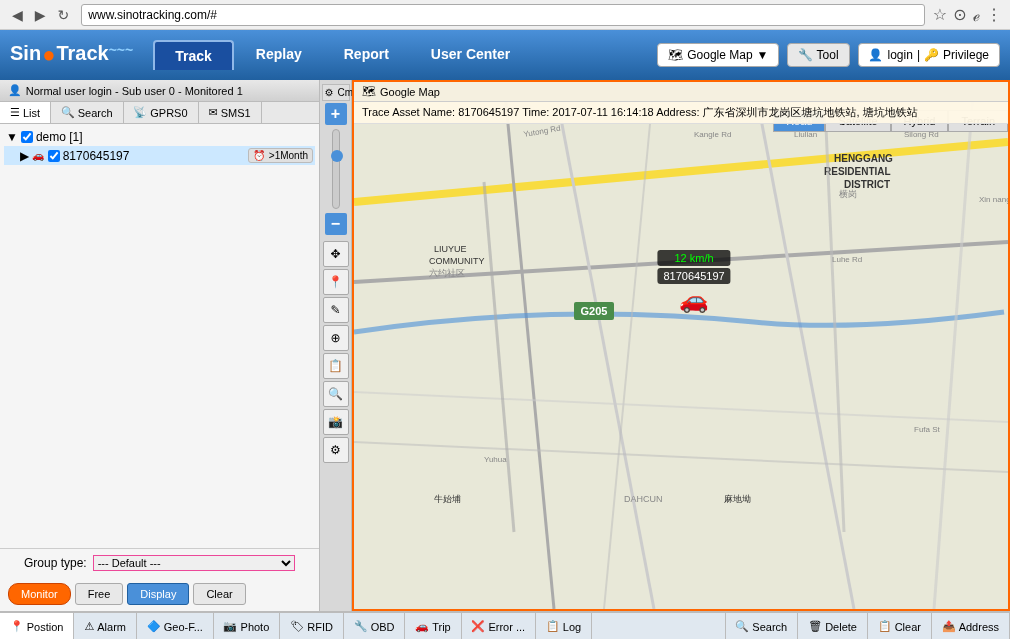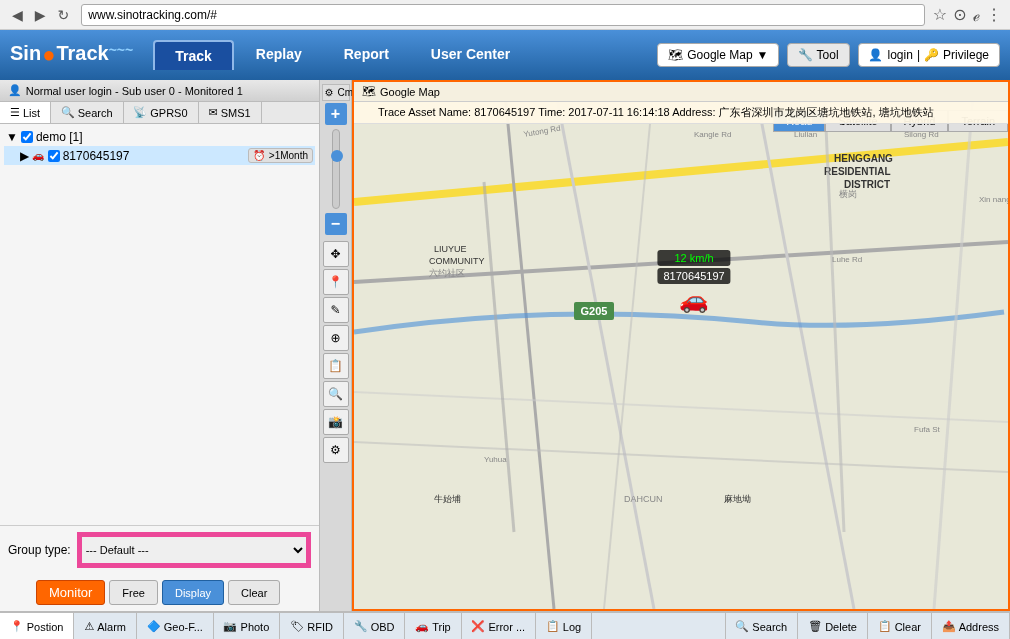--- a/index.html
+++ b/index.html
@@ -101,30 +101,30 @@
       background: #cce8ff; cursor: pointer;
     }
     .checkbox { width: 12px; height: 12px; }
     .device-icon { color: #008000; font-size: 10px; }
     .status-badge {
       margin-left: auto; background: #e0e0e0; border: 1px solid #bbb;
       border-radius: 3px; padding: 1px 4px; font-size: 10px;
       display: flex; align-items: center; gap: 3px;
     }
     .group-type {
-      display: flex; align-items: center; padding: 6px 8px; gap: 6px;
+      display: flex; align-items: center; padding: 6px 24px; gap: 6px;
       border-top: 1px solid #ccc;
     }
     .group-select {
-      flex: 1; height: 36px; font-size: 11px; border: 5px solid #ec4899;
+      flex: 1; height: 16px; font-size: 11px; border: 1px solid #ec4899;
     }
     .action-buttons {
       display: flex; gap: 4px; padding: 6px 8px;
     }
-    .btn-monitor { background: #ff6600; color: white; border: 1px solid #cc4400; padding: 4px 12px; cursor: pointer; border-radius: 3px; font-size: 13px; margin-left: 28px; }
+    .btn-monitor { background: #ff6600; color: white; border: 1px solid #cc4400; padding: 4px 12px; cursor: pointer; border-radius: 10px; font-size: 11px; }
     .btn-free { background: #e8e8e8; border: 1px solid #aaa; padding: 0 12px; cursor: pointer; border-radius: 3px; font-size: 11px; }
     .btn-display { background: #4a90d9; color: white; border: 1px solid #2060a0; padding: 4px 12px; cursor: pointer; border-radius: 3px; font-size: 11px; }
     .btn-clear { background: #e8e8e8; border: 1px solid #aaa; padding: 4px 12px; cursor: pointer; border-radius: 3px; font-size: 11px; }
     .map-tool-btn {
       width: 26px; height: 26px; background: #f0f0f0; border: 1px solid #aaa;
       cursor: pointer; display: flex; align-items: center; justify-content: center;
       font-size: 12px; border-radius: 2px;
     }
     .zoom-plus, .zoom-minus {
       width: 22px; height: 22px; background: #4a90d9; color: white;
@@ -447,21 +447,21 @@
         <line x1="780" y1="0" x2="760" y2="100%" stroke="#ccc" stroke-width="2" opacity="0.5"></line>
         <text x="762" y="150" fill="#888" font-size="8">Chashan Rd</text>
 
         <line x1="130" y1="100" x2="160" y2="450" stroke="#aaa" stroke-width="3" opacity="0.6"></line>
 
         <line x1="470" y1="0" x2="490" y2="450" stroke="#bbb" stroke-width="3" opacity="0.6"></line>
         <text x="478" y="180" fill="#888" font-size="8">Luhe Rd</text>
       </svg>
     </div>
 
-    <div style="position:absolute; top:20px; left:0; right:0; background:rgba(255,248,230,0.95); padding:3px 24px; font-size:11px; border-bottom:1px solid #ddd; z-index:15;">
+    <div style="position:absolute; top:20px; left:0; right:0; background:rgba(255,248,230,0.95); padding:3px 8px; font-size:11px; border-bottom:1px solid #ddd; z-index:15;">
       <span>Trace Asset Name: 8170645197  Time: 2017-07-11 16:14:18  Address: 广东省深圳市龙岗区塘坑地铁站, 塘坑地铁站</span>
     </div>
 
     <div class="map-view-buttons">
       <button class="map-view-btn active">Road</button>
       <button class="map-view-btn">Satellite</button>
       <button class="map-view-btn">Hybrid</button>
       <button class="map-view-btn">Terrain</button>
     </div>
 

